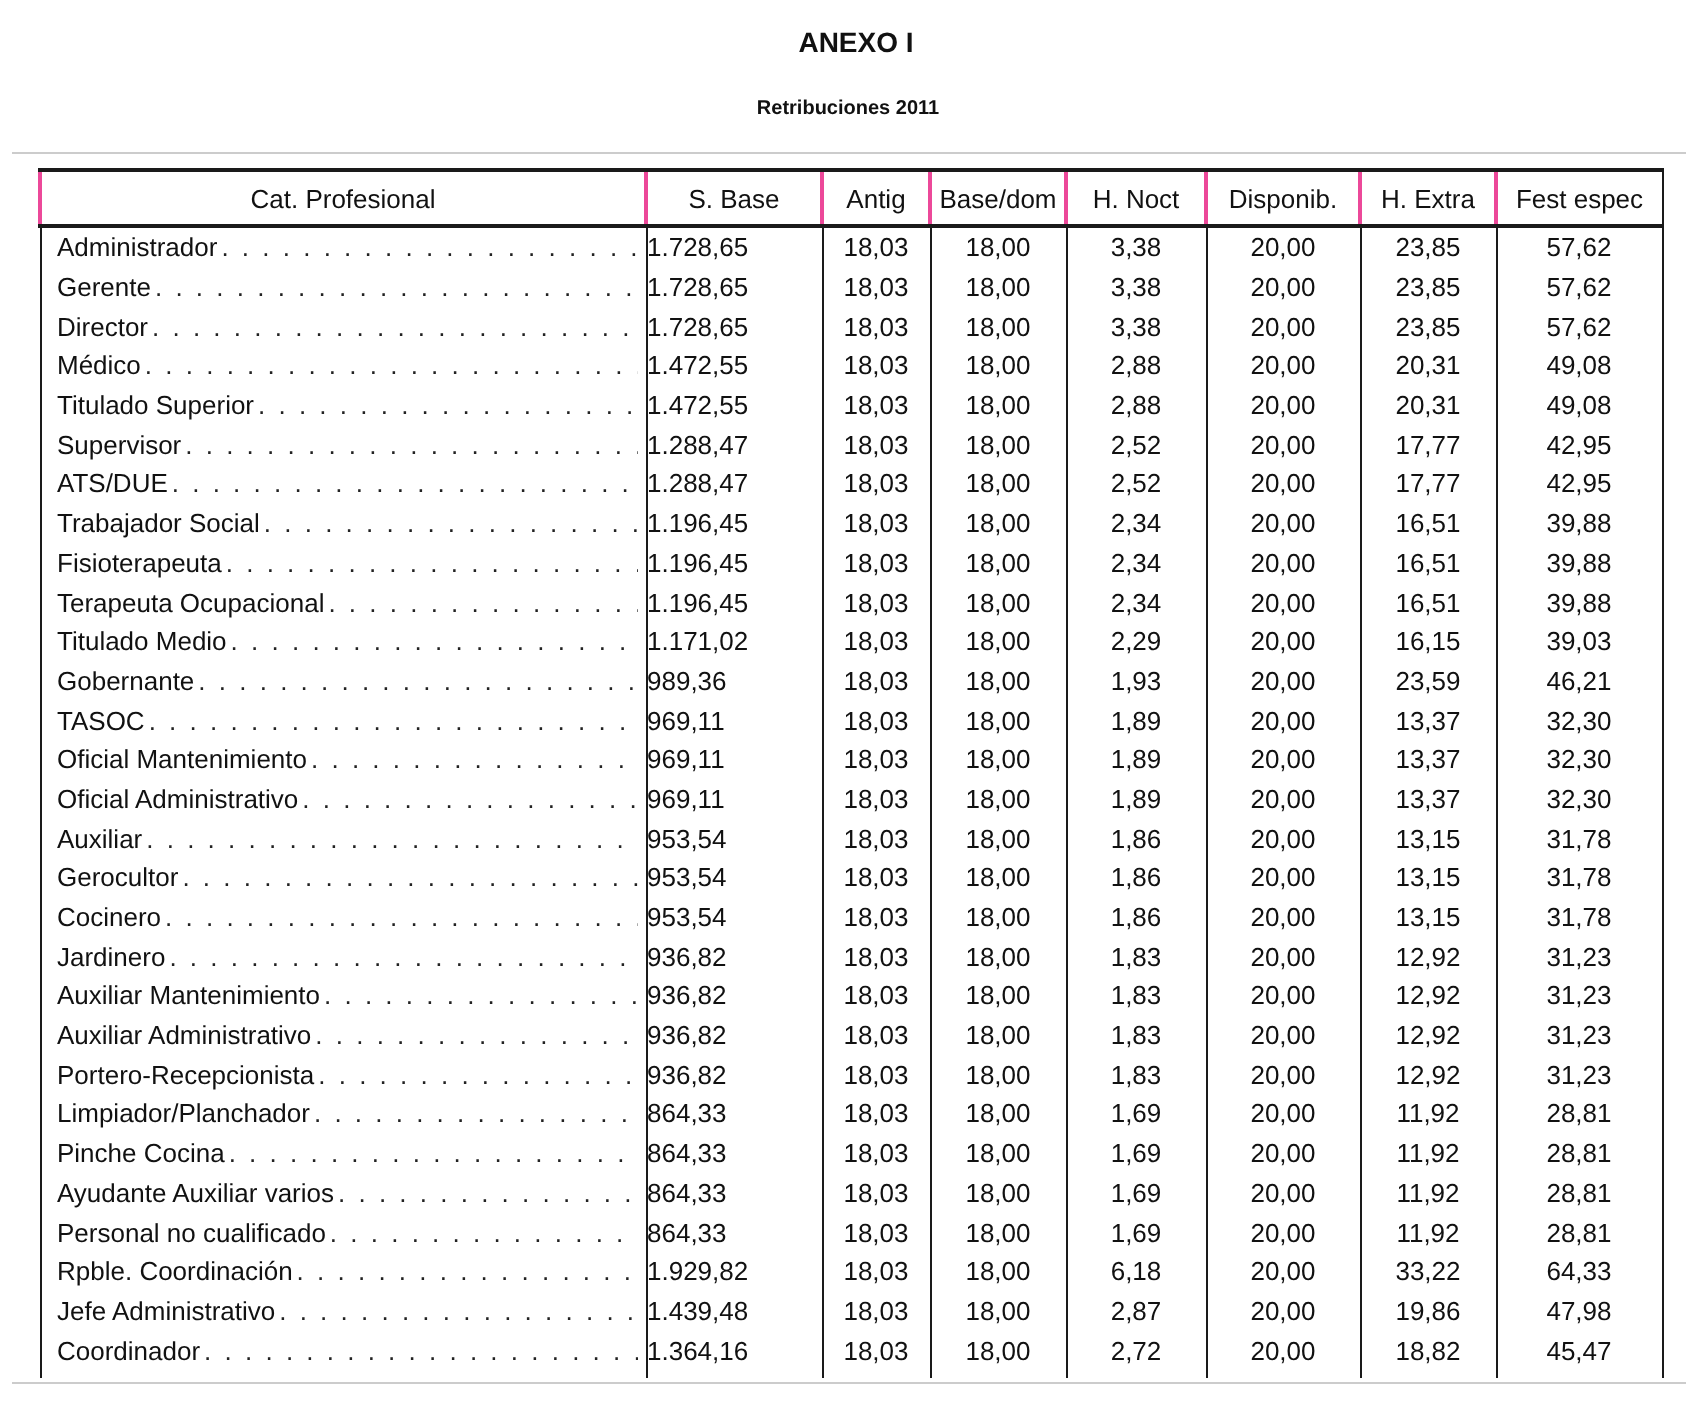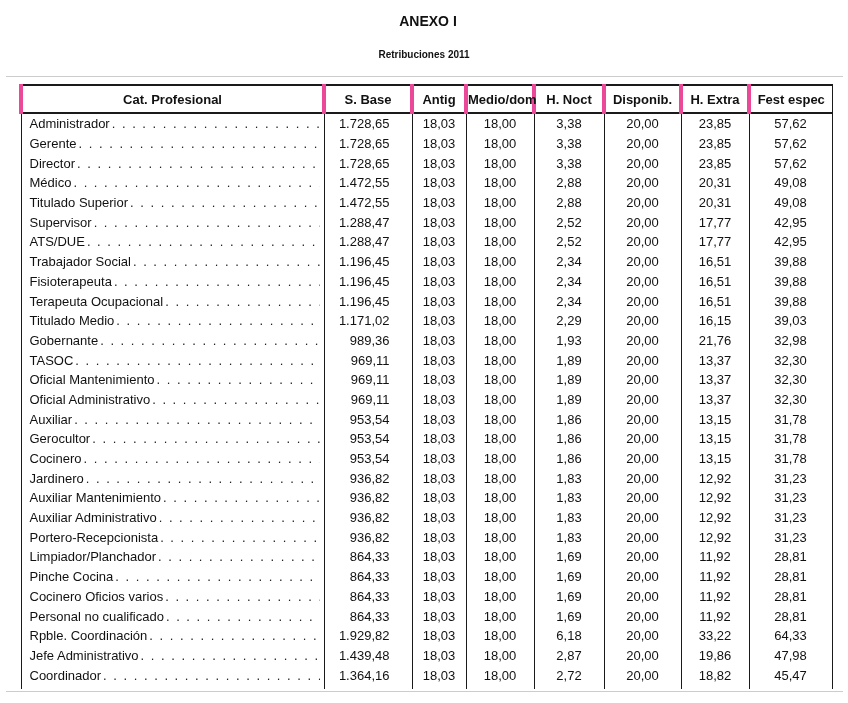--- a/index.html
+++ b/index.html
@@ -23,25 +23,25 @@
     position:absolute;left:6px;width:837px;height:1px;background:#cccccc;
   }
   .faint-rule.top{top:76px;}
   .faint-rule.bottom{top:691px;}
   #tablewrap{position:absolute;top:84px;left:19px;}
   table{
     border-collapse:collapse;table-layout:fixed;width:811px;
     font-size:13px;color:#111;
   }
   th{
-    font-weight:bold;text-align:center;vertical-align:middle;
+    font-weight:normal;text-align:center;vertical-align:middle;
     height:26px;padding:0;
     border-top:2px solid #1a1a1a;
     border-bottom:2px solid #1a1a1a;
-    border-left:4px solid #ec4899;
+    border-left:2px solid #ec4899;
   }
   th:last-child{border-right:1px solid #1a1a1a;}
   tbody td{
     height:19.7px;padding:0;vertical-align:middle;
     border-left:1px solid #1a1a1a;
     white-space:nowrap;overflow:hidden;
   }
   tbody td:last-child{border-right:1px solid #1a1a1a;}
   tfoot td{
     height:4px;padding:0;
@@ -50,21 +50,21 @@
   tfoot td:last-child{border-right:1px solid #1a1a1a;}
   td.c-cat .catwrap{
     display:flex;align-items:baseline;
     padding-left:8px;padding-right:4px;overflow:hidden;
   }
   .cat-label{flex:0 0 auto;}
   .dot-leader{
     flex:1 1 auto;overflow:hidden;white-space:nowrap;
     word-spacing:3px;padding-left:2px;color:#222;
   }
-  td.c-base{text-align:right;padding-right:22px;}
+  td.c-base{padding-right:22px;}
   td.c-mid{text-align:center;}
 </style>
 </head>
 <body>
 
 <div id="page">
 
   <div class="doc-title">ANEXO I</div>
   <div class="doc-subtitle">Retribuciones 2011</div>
 
@@ -80,21 +80,21 @@
         <col style="width:70px">
         <col style="width:77px">
         <col style="width:68px">
         <col style="width:83px">
       </colgroup>
       <thead>
         <tr>
           <th>Cat. Profesional</th>
           <th>S. Base</th>
           <th>Antig</th>
-          <th>Medio/dom</th>
+          <th>Base/dom</th>
           <th>H. Noct</th>
           <th>Disponib.</th>
           <th>H. Extra</th>
           <th>Fest espec</th>
         </tr>
       </thead>
       <tbody>
           <tr>
     <td class="c-cat">
       <div class="catwrap">
@@ -265,22 +265,22 @@
       <div class="catwrap">
         <span class="cat-label">Gobernante</span>
         <span class="dot-leader">. . . . . . . . . . . . . . . . . . . . . . . . . . . . . . . . . . . . . . . . . . . . . . . . . . . . . . . . . . . . . . . . . . . . . . . . . . . . . . . . . . . . . . . . . . . . . . . . . . . . . . . . . . . . . . </span>
       </div>
     </td>
     <td class="c-num c-base">989,36</td>
     <td class="c-num c-mid">18,03</td>
     <td class="c-num c-mid">18,00</td>
     <td class="c-num c-mid">1,93</td>
     <td class="c-num c-mid">20,00</td>
-    <td class="c-num c-mid">21,76</td>
-    <td class="c-num c-mid">32,98</td>
+    <td class="c-num c-mid">23,59</td>
+    <td class="c-num c-mid">46,21</td>
   </tr>
           <tr>
     <td class="c-cat">
       <div class="catwrap">
         <span class="cat-label">TASOC</span>
         <span class="dot-leader">. . . . . . . . . . . . . . . . . . . . . . . . . . . . . . . . . . . . . . . . . . . . . . . . . . . . . . . . . . . . . . . . . . . . . . . . . . . . . . . . . . . . . . . . . . . . . . . . . . . . . . . . . . . . . . </span>
       </div>
     </td>
     <td class="c-num c-base">969,11</td>
     <td class="c-num c-mid">18,03</td>
@@ -451,21 +451,21 @@
     <td class="c-num c-mid">18,03</td>
     <td class="c-num c-mid">18,00</td>
     <td class="c-num c-mid">1,69</td>
     <td class="c-num c-mid">20,00</td>
     <td class="c-num c-mid">11,92</td>
     <td class="c-num c-mid">28,81</td>
   </tr>
           <tr>
     <td class="c-cat">
       <div class="catwrap">
-        <span class="cat-label">Cocinero Oficios varios</span>
+        <span class="cat-label">Ayudante Auxiliar varios</span>
         <span class="dot-leader">. . . . . . . . . . . . . . . . . . . . . . . . . . . . . . . . . . . . . . . . . . . . . . . . . . . . . . . . . . . . . . . . . . . . . . . . . . . . . . . . . . . . . . . . . . . . . . . . . . . . . . . . . . . . . . </span>
       </div>
     </td>
     <td class="c-num c-base">864,33</td>
     <td class="c-num c-mid">18,03</td>
     <td class="c-num c-mid">18,00</td>
     <td class="c-num c-mid">1,69</td>
     <td class="c-num c-mid">20,00</td>
     <td class="c-num c-mid">11,92</td>
     <td class="c-num c-mid">28,81</td>

